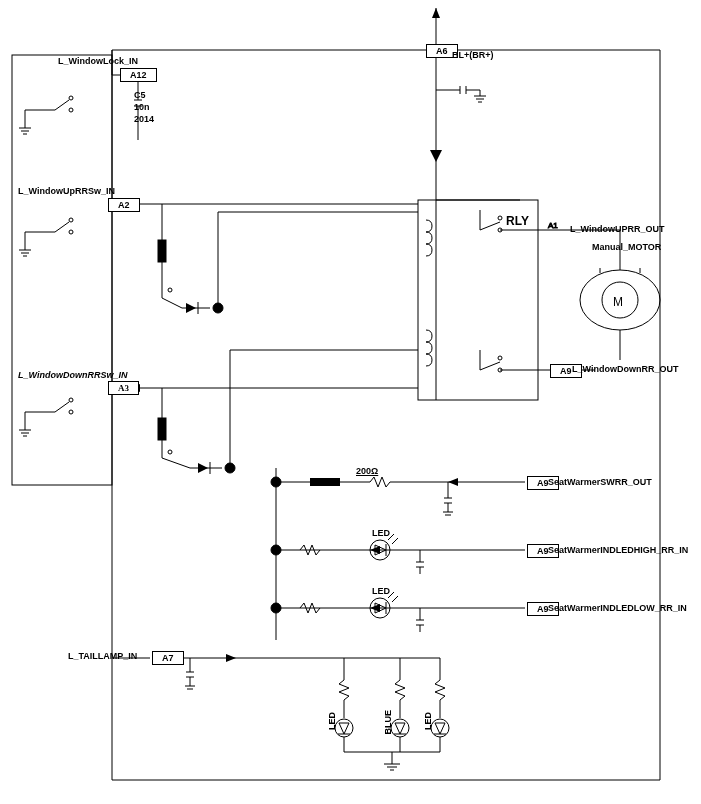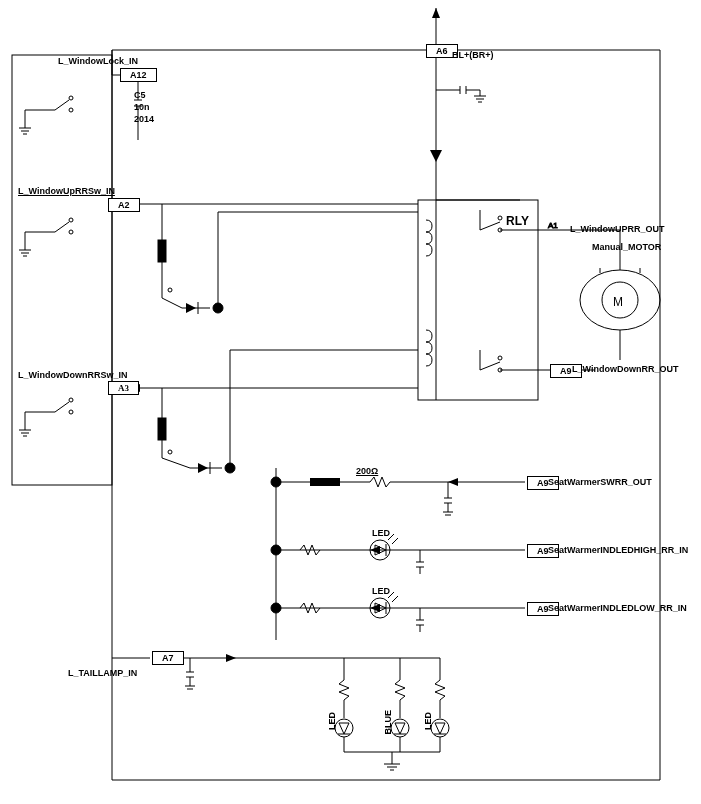--- a/index.html
+++ b/index.html
@@ -293,23 +293,23 @@
 <span class="pin-box" style="left:108px; top:198px;">A2</span>
 <span class="pin-box" style="left:108px; top:381px;font-family:Liberation Serif, serif;">A3</span>
 <span class="pin-box" style="left:152px; top:651px;">A7</span>
 <span class="pin-box" style="left:527px; top:476px;">A9</span>
 <span class="pin-box" style="left:527px; top:544px;">A9</span>
 <span class="pin-box" style="left:527px; top:602px;">A9</span>
 <span class="pin-box" style="left:550px; top:364px;">A9</span>
 
 <span class="lbl" style="left:452px; top:22px;margin-top:28px;">BL+(BR+)</span>
 <span class="lbl" style="left:48px; top:56px;margin-left:10px;">L_WindowLock_IN</span>
-<span class="lbl" style="left:18px; top:186px;text-decoration:underline;">L_WindowUpRRSw_IN</span>
-<span class="lbl" style="left:18px; top:370px;">L_WindowDownRRSw_IN</span>
-<span class="lbl" style="left:68px; top:668px;text-align:right;">L_TAILLAMP_IN</span>
+<span class="lbl" style="left:18px; top:186px;">L_WindowUpRRSw_IN</span>
+<span class="lbl" style="left:18px; top:370px;font-style:italic;">L_WindowDownRRSw_IN</span>
+<span class="lbl" style="left:68px; top:651px;text-align:right;">L_TAILLAMP_IN</span>
 <span class="lbl" style="left:570px; top:224px;">L_WindowUPRR_OUT</span>
 <span class="lbl" style="left:572px; top:364px;">L_WindowDownRR_OUT</span>
 <span class="lbl" style="left:592px; top:242px;">Manual_MOTOR</span>
 <span class="lbl" style="left:548px; top:477px;">SeatWarmerSWRR_OUT</span>
 <span class="lbl" style="left:548px; top:545px;">SeatWarmerINDLEDHIGH_RR_IN</span>
 <span class="lbl" style="left:548px; top:603px;">SeatWarmerINDLEDLOW_RR_IN</span>
 
 <span class="lbl" style="left:134px; top:90px;">C5</span>
 <span class="lbl" style="left:134px; top:102px;">10n</span>
 <span class="lbl" style="left:134px; top:114px;">2014</span>

